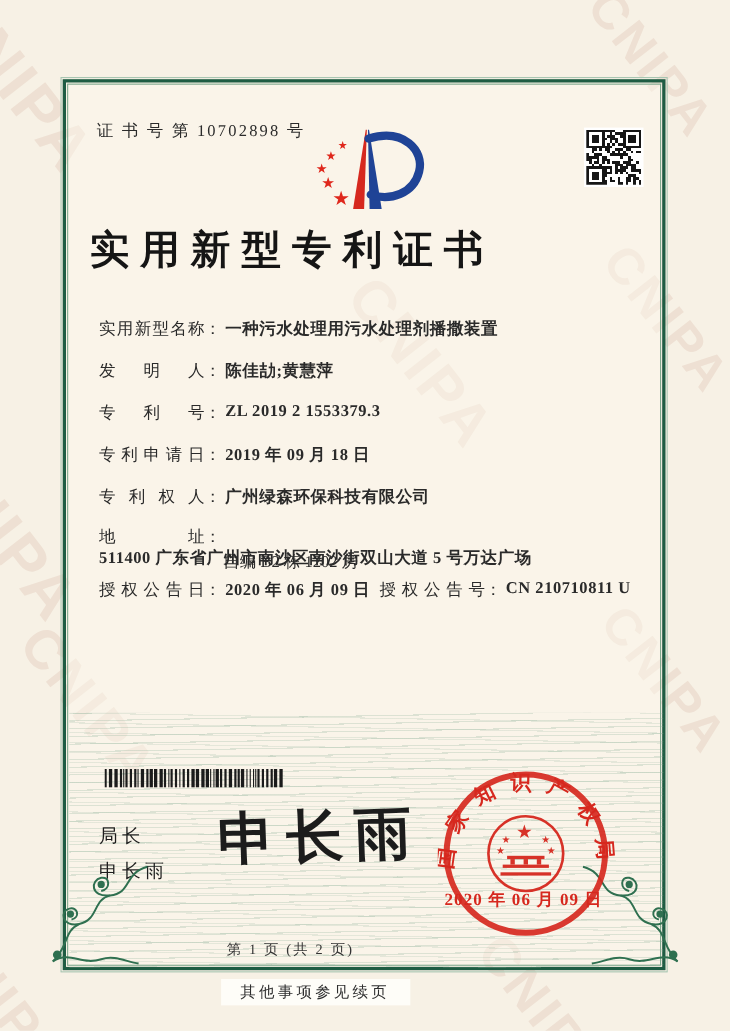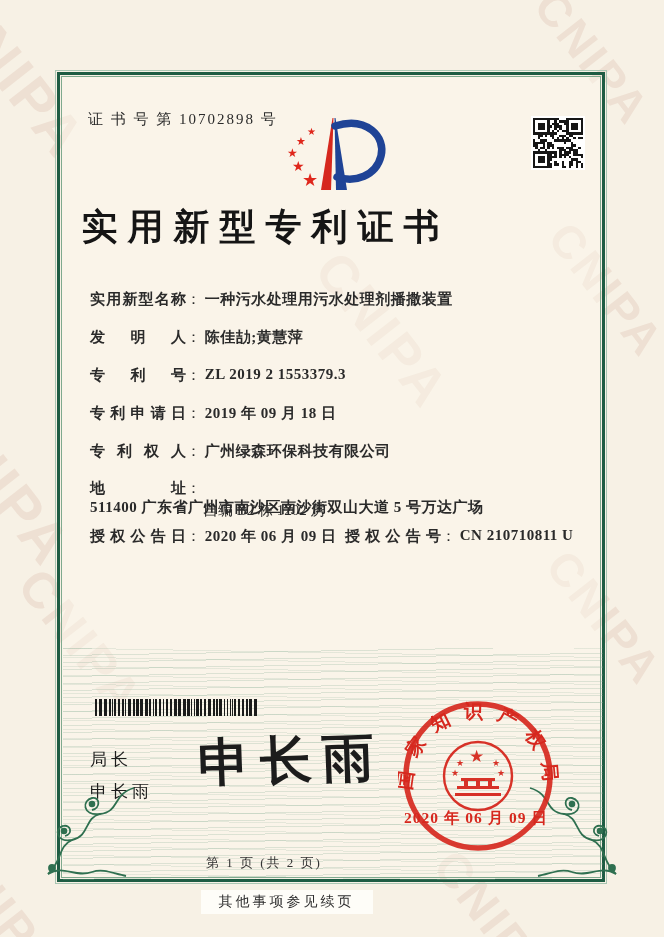--- a/index.html
+++ b/index.html
@@ -25,21 +25,21 @@
   .frame-mid{width:100%;height:100%;border:3px solid #1e5c43;padding:1px;box-sizing:border-box;}
   .frame-in{width:100%;height:100%;border:1px solid #7fa98e;box-sizing:border-box;background:rgba(252,248,238,0.45);}
   
   .content{position:absolute;inset:0;z-index:3;}
   .cert-no{position:absolute;left:88px;top:110px;font-size:15px;letter-spacing:2px;color:#2b2b2b;}
   .logo{position:absolute;left:271px;top:104px;}
   .qr{position:absolute;left:531px;top:116px;width:50px;height:50px;background:#fff;padding:2px;}
   .title{position:absolute;left:0;top:203px;width:531px;text-align:center;
     font-size:36px;font-weight:bold;letter-spacing:10px;color:#151515;}
   .frow{position:absolute;left:90px;width:500px;font-size:15px;color:#2a2a2a;}
-  .flabel{display:inline-block;width:96px;text-align:justify;text-align-last:justify;vertical-align:top;font-weight:bold;}
+  .flabel{display:inline-block;width:96px;text-align:justify;text-align-last:justify;vertical-align:top;}
   .fcolon{display:inline-block;vertical-align:top;}
   .fvalue{display:inline-block;vertical-align:top;letter-spacing:0.5px;font-weight:bold;}
   .fgroup2{position:absolute;left:255px;top:0;}
   .addr2{position:absolute;left:203px;top:501px;font-size:15px;color:#2a2a2a;}
   .paras{position:absolute;left:86px;top:540px;width:492px;font-size:15px;line-height:25px;
     color:#333;text-align:justify;}
   .paras p{margin:0;text-indent:2em;}
   
   .band{position:absolute;left:63px;top:648px;width:540px;height:232px;z-index:2;
     background:

